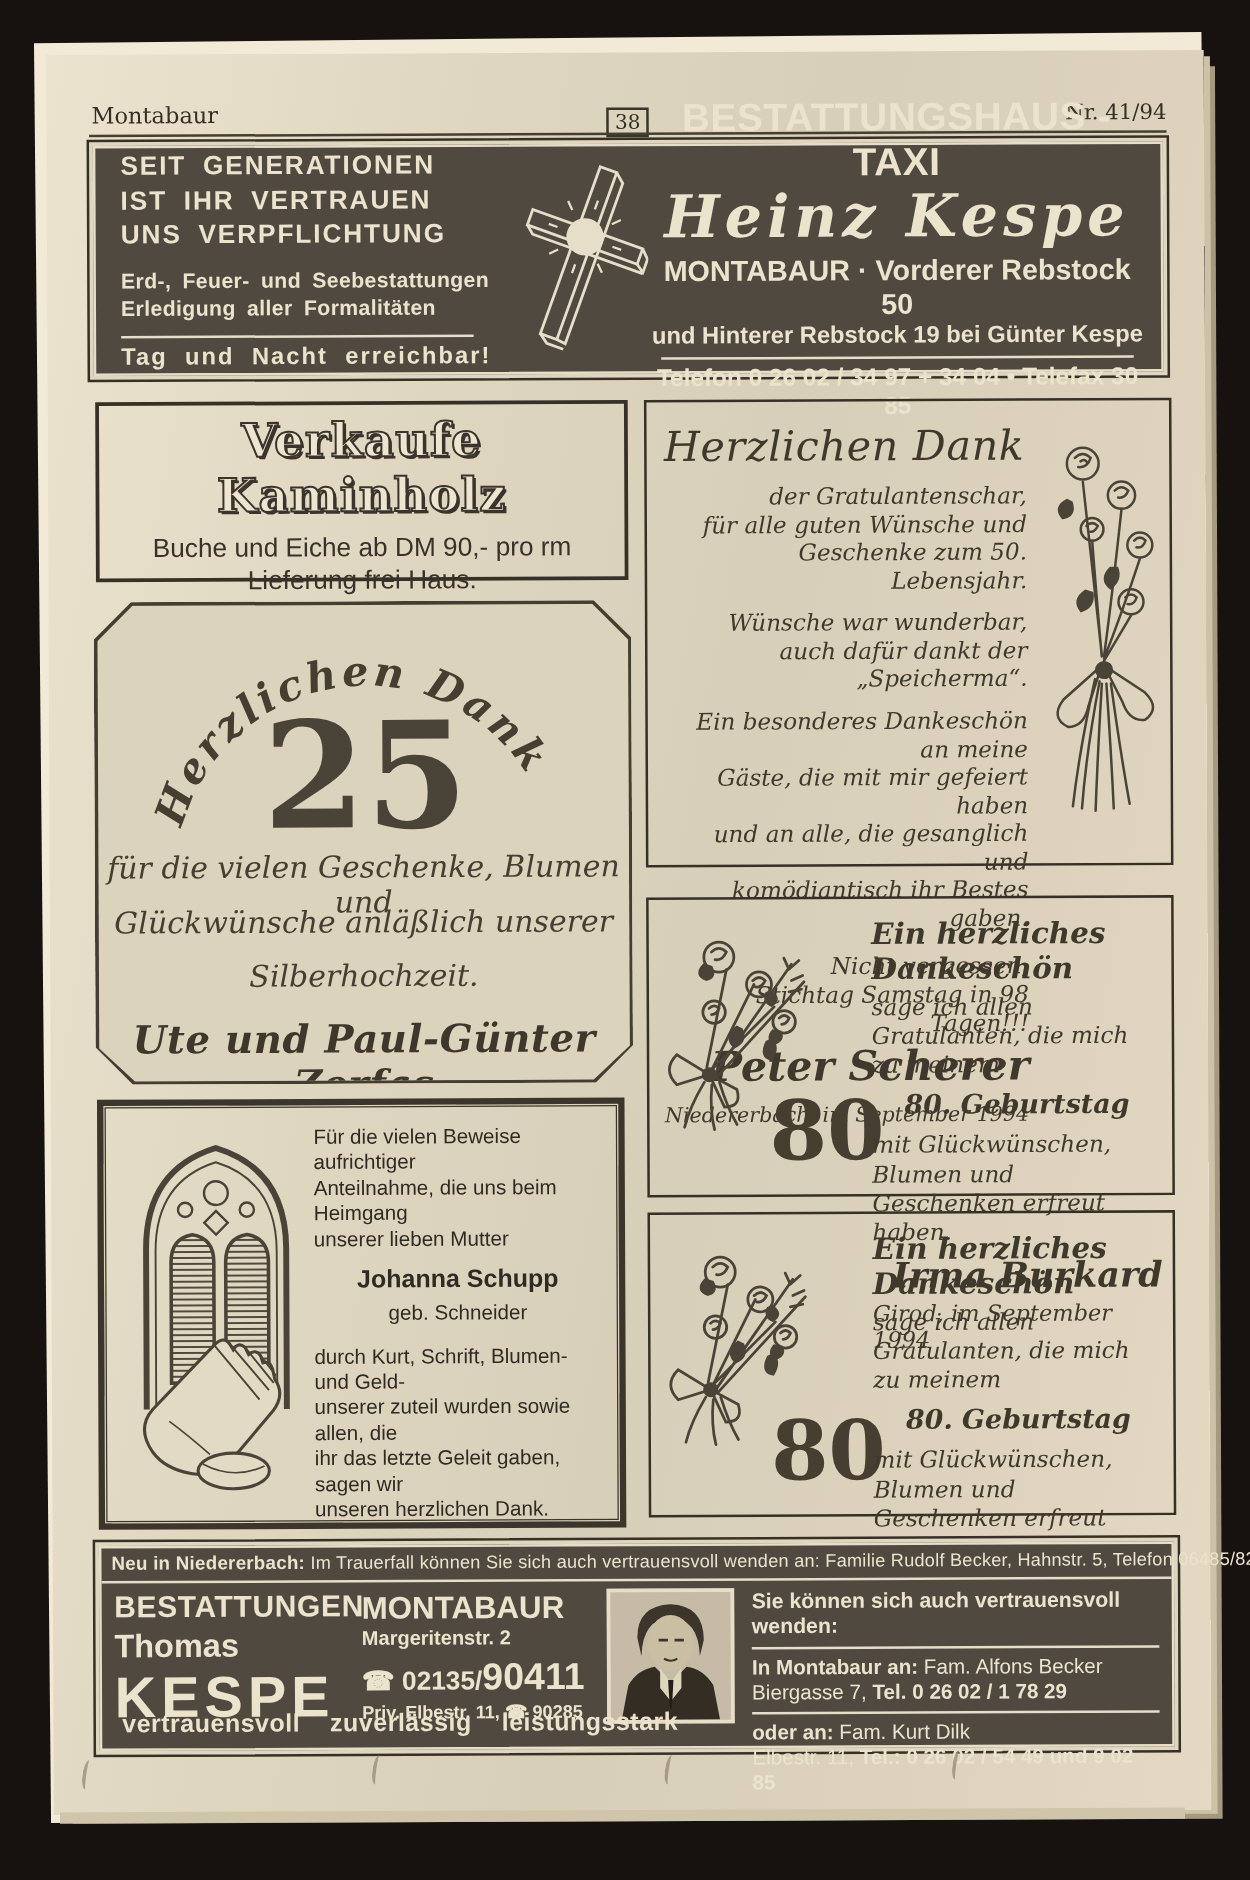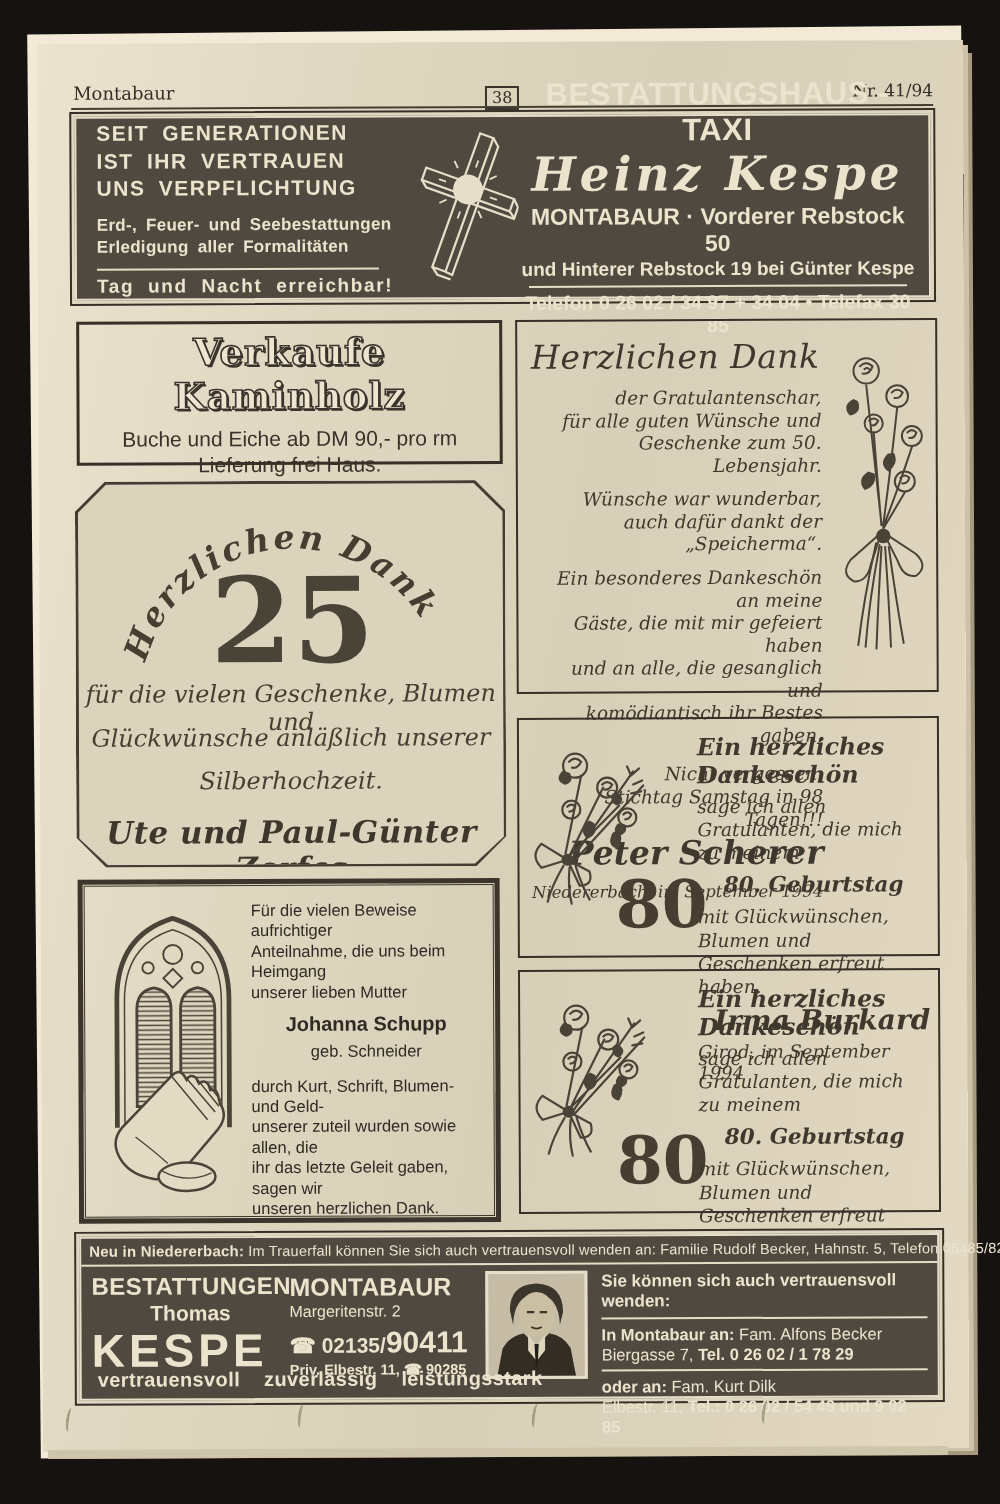--- a/index.html
+++ b/index.html
@@ -105,25 +105,25 @@
   .bd-name{font-weight:bold;font-style:italic;font-size:28px;text-align:right;margin-top:6px;}
   .bd-place{font-style:italic;font-size:18px;margin-top:4px;}
 
   
   .bottomad{left:32px;top:1188px;width:860px;height:164px;}
   .banner{border-bottom:2px solid #e7dec9;padding:4px 8px 5px;font-size:14.5px;letter-spacing:.2px;white-space:nowrap;}
   .banner b{font-size:15px;}
   .bot-flex{display:flex;padding:6px 10px 0 10px;}
   .bot-c1{width:198px;}
   .bc1-l1{font-weight:bold;font-size:24px;letter-spacing:.5px;}
-  .bc1-l2{font-weight:bold;font-size:21px;margin-top:1px;text-align:center;}
+  .bc1-l2{font-weight:bold;font-size:26px;margin-top:1px;}
   .bc1-l3{font-weight:bold;font-size:46px;letter-spacing:4px;margin-top:-2px;}
   .bot-c2{width:196px;padding-top:1px;}
   .bc2-city{font-weight:bold;font-size:25px;}
-  .bc2-street{font-weight:normal;font-size:16px;margin-top:1px;}
+  .bc2-street{font-weight:bold;font-size:16px;margin-top:1px;}
   .bc2-phone{font-weight:bold;font-size:21px;margin-top:5px;}
   .bc2-phone .big{font-size:30px;}
   .bc2-priv{font-weight:bold;font-size:14.5px;margin-top:2px;}
   .bot-photo{width:96px;height:102px;flex:none;border:3px solid #e7dec9;background:#c6bca6;margin-right:14px;}
   .bot-c3{flex:1;font-size:16.5px;line-height:1.2;padding-top:1px;}
   .bc3-head{font-weight:bold;font-size:17px;}
   .bc3-rule{border-top:2px solid #e7dec9;margin:5px 0 6px;}
   .bot-slogan{position:absolute;left:16px;bottom:7px;font-weight:bold;font-size:20px;word-spacing:18px;letter-spacing:.4px;}
 
   svg .ln{stroke:#4a4338;stroke-width:2.2;fill:none;stroke-linecap:round;}

